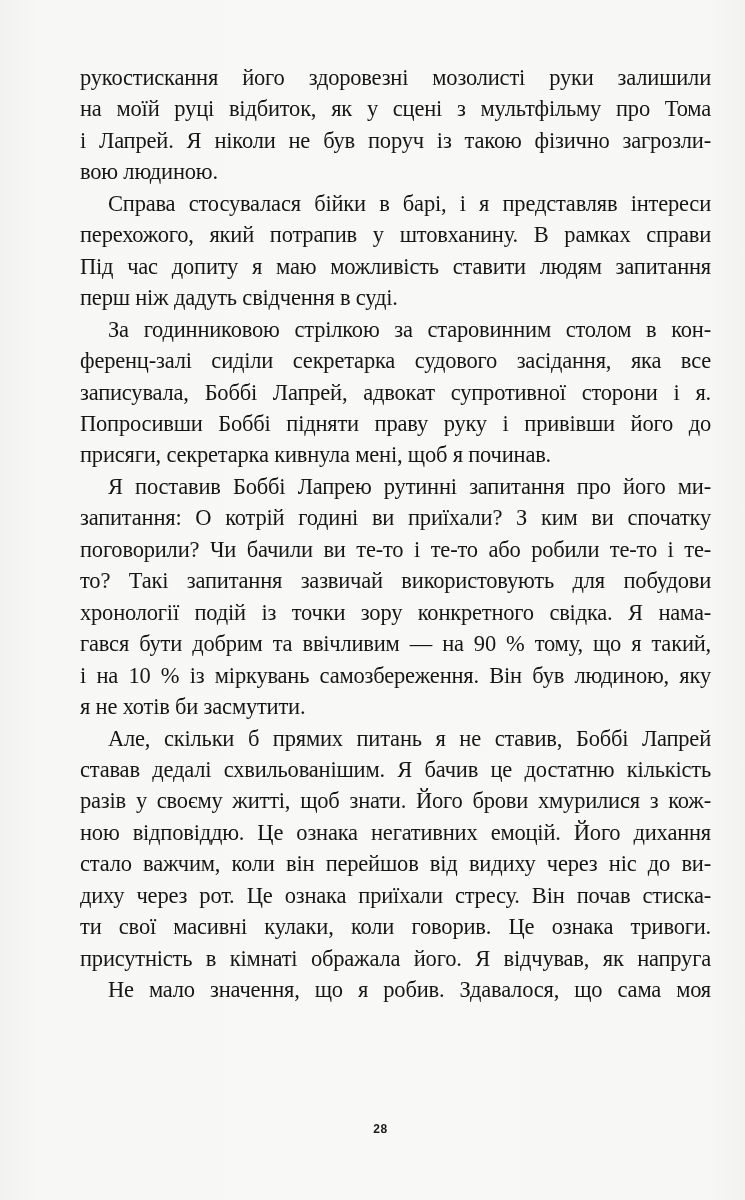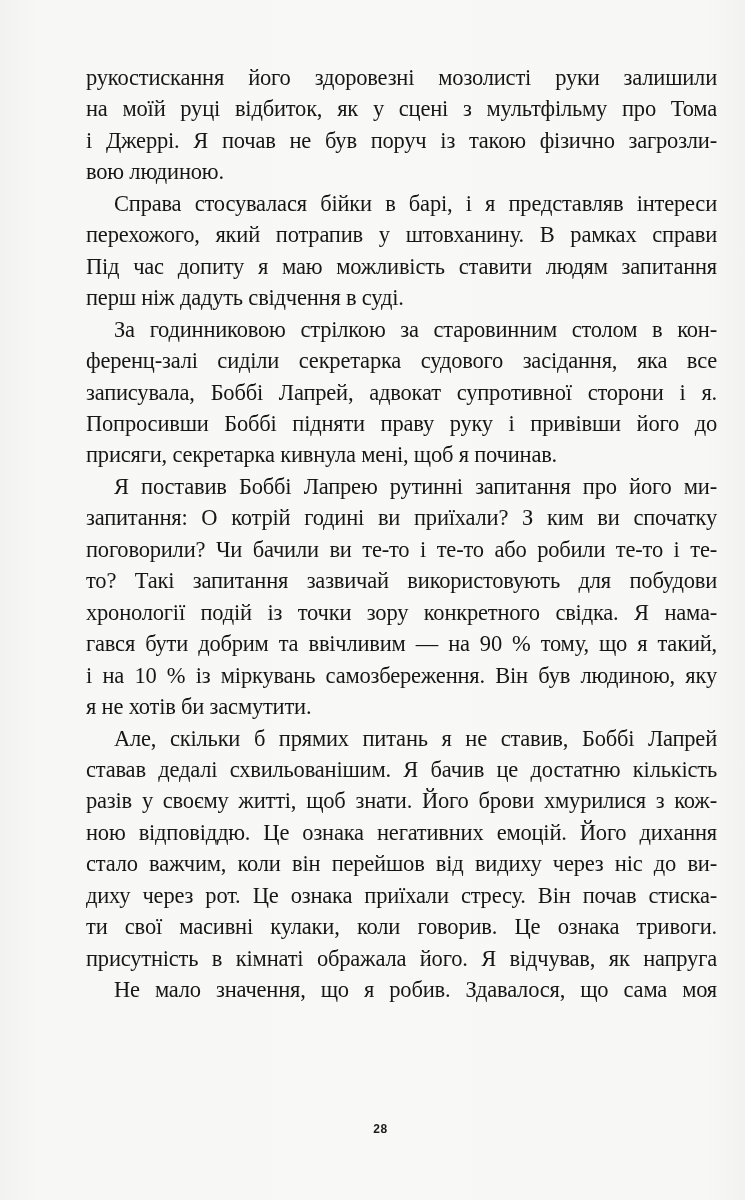--- a/index.html
+++ b/index.html
@@ -15,21 +15,21 @@
     position: relative;
     width: 745px;
     height: 1200px;
     overflow: hidden;
     background: linear-gradient(90deg, #f2f2f1 0%, #f7f7f6 5%, #f8f8f7 50%, #f7f7f6 95%, #f2f2f1 100%);
     font-family: "Liberation Serif", "DejaVu Serif", serif;
     color: #161616;
   }
   .text-block {
     position: absolute;
-    left: 86px;
+    left: 80px;
     top: 62px;
     width: 631px;
     font-size: 22.5px;
     line-height: 31.45px;
     letter-spacing: -0.2px;
   }
   .paragraph {
     margin: 0;
     padding: 0;
   }
@@ -59,21 +59,21 @@
   }
 </style>
 </head>
 <body>
 
 <div class="page">
   <div class="text-block">
       <div class="paragraph">
         <div class="line just">рукостискання його здоровезні мозолисті руки залишили</div>
         <div class="line just">на моїй руці відбиток, як у сцені з мультфільму про Тома</div>
-        <div class="line just">і Джеррі. Я почав не був поруч із такою фізично загрозли-</div>
+        <div class="line just">і Лапрей. Я ніколи не був поруч із такою фізично загрозли-</div>
         <div class="line">вою людиною.</div>
       </div>
       <div class="paragraph">
         <div class="line indent just">Справа стосувалася бійки в барі, і я представляв інтереси</div>
         <div class="line just">перехожого, який потрапив у штовханину. В рамках справи</div>
         <div class="line just">Під час допиту я маю можливість ставити людям запитання</div>
         <div class="line">перш ніж дадуть свідчення в суді.</div>
       </div>
       <div class="paragraph">
         <div class="line indent just">За годинниковою стрілкою за старовинним столом в кон-</div>

